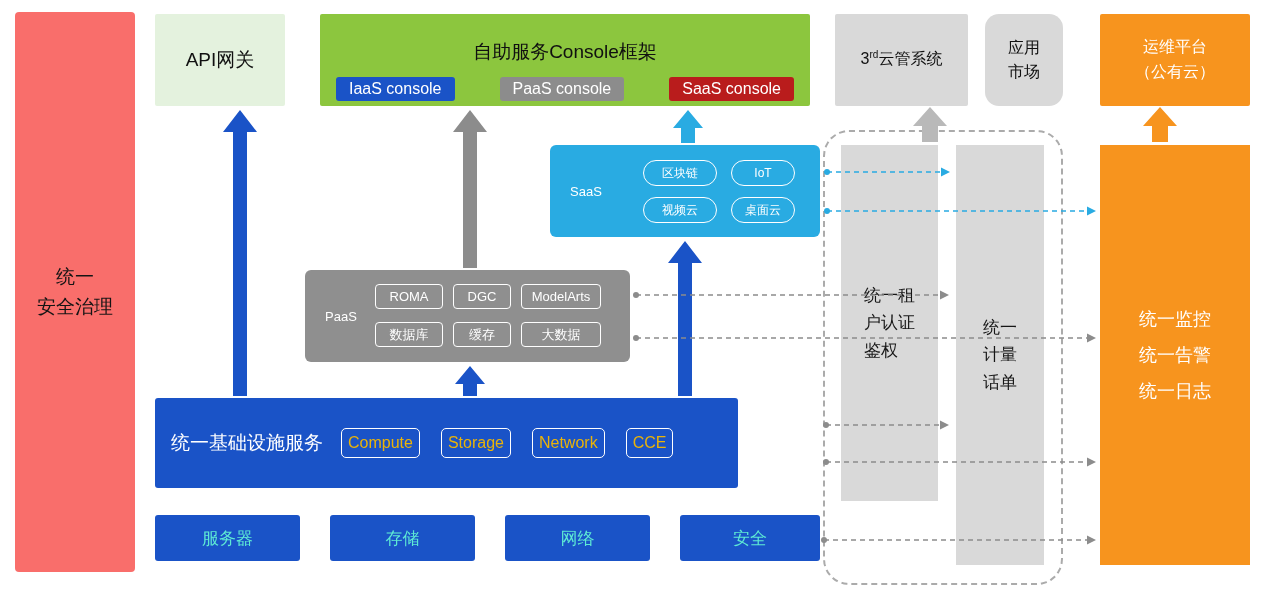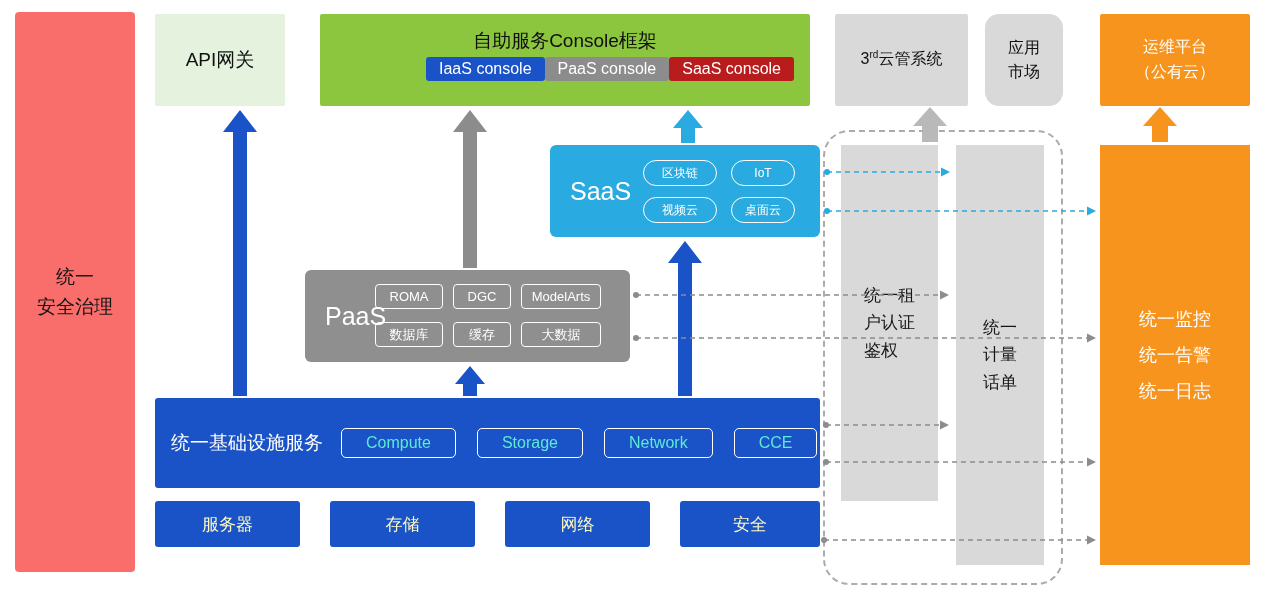--- a/index.html
+++ b/index.html
@@ -9,48 +9,48 @@
   .abs{position:absolute}
   .center{display:flex;align-items:center;justify-content:center;text-align:center}
   .pre{white-space:pre-line}
 
   .security-bar{left:15px;top:12px;width:120px;height:560px;background:#F96E6B;border-radius:4px;
     font-size:19px;line-height:1.6;color:#141414}
 
   .api-gateway{left:155px;top:14px;width:130px;height:92px;background:#E4F2DE;font-size:19px;border-radius:2px}
 
   .console-frame{left:320px;top:14px;width:490px;height:92px;background:#8CC63E;border-radius:2px}
-  .console-title{margin-top:14px;text-align:center;font-size:19px;color:#101010}
-  .console-row{position:absolute;left:16px;right:16px;top:43px;display:flex;justify-content:flex-end}
+  .console-title{margin-top:25px;text-align:center;font-size:19px;color:#101010}
+  .console-row{position:absolute;left:16px;right:16px;top:63px;display:flex;justify-content:space-between}
   .console-chip{display:inline-block;padding:3px 13px;font-size:16px;color:#fff;border-radius:3px}
   .chip-blue{background:#1A53C7}
   .chip-gray{background:#8C8C8C}
   .chip-cyan{background:#b91c1c}
 
   .third-party{left:835px;top:14px;width:133px;height:92px;background:#D9D9D9;font-size:16px;border-radius:2px}
   .third-party sup{font-size:10px}
   .app-market{left:985px;top:14px;width:78px;height:92px;background:#D9D9D9;font-size:16px;line-height:1.5;border-radius:14px}
   .om-platform{left:1100px;top:14px;width:150px;height:92px;background:#F7941E;color:#fff;font-size:16px;line-height:1.55;border-radius:2px}
 
   .saas-box{left:550px;top:145px;width:270px;height:92px;background:#29ABE2;border-radius:6px}
-  .layer-label{position:absolute;left:20px;top:50%;transform:translateY(-50%);color:#fff;font-size:25px}
+  .layer-label{position:absolute;left:20px;top:50%;transform:translateY(-50%);color:#fff;font-size:13px}
   .saas-grid{position:absolute;left:93px;top:15px;display:grid;grid-template-columns:74px 64px;grid-auto-rows:26px;gap:11px 14px}
   .pill{display:flex;align-items:center;justify-content:center;border:1.5px solid #fff;border-radius:13px;color:#fff;font-size:12px}
 
   .paas-box{left:305px;top:270px;width:325px;height:92px;background:#8F8F8F;border-radius:6px}
   .paas-grid{position:absolute;left:70px;top:14px;display:grid;grid-template-columns:68px 58px 80px;grid-auto-rows:25px;gap:13px 10px}
   .paas-grid .pill{font-size:13px;border-radius:4px}
 
-  .infra-box{left:155px;top:398px;width:665px;height:90px;background:#1A53C7;border-radius:3px;
+  .infra-box{left:155px;top:398px;width:583px;height:90px;background:#1A53C7;border-radius:3px;
     display:flex;align-items:center;padding-left:16px}
   .infra-label{color:#fff;font-size:19px;white-space:nowrap}
   .infra-items{display:flex;gap:21px;margin-left:18px}
-  .infra-pill{border:1.5px solid #fff;border-radius:5px;color:#5eead4;font-size:16px;padding:5px 24px;white-space:nowrap}
-
-  .hw-box{top:501px;height:46px;background:#1A53C7;border-radius:3px;color:#fef9c3;font-size:17px}
+  .infra-pill{border:1.5px solid #fff;border-radius:5px;color:#eab308;font-size:16px;padding:5px 6px;white-space:nowrap}
+
+  .hw-box{top:515px;height:46px;background:#1A53C7;border-radius:3px;color:#5eead4;font-size:17px}
   .hw-1{left:155px;width:145px}
   .hw-2{left:330px;width:145px}
   .hw-3{left:505px;width:145px}
   .hw-4{left:680px;width:140px}
 
   .dashed-frame{left:823px;top:130px;width:240px;height:455px;border:2px dashed #ABABAB;border-radius:26px}
   .auth-bar{left:841px;top:145px;width:97px;height:356px;background:#D9D9D9;font-size:17px;line-height:1.6;color:#161616}
   .auth-bar .pre{text-align:left}
   .billing-bar{left:956px;top:145px;width:88px;height:420px;background:#D9D9D9;font-size:17px;line-height:1.6;color:#161616}
   .billing-bar .pre{text-align:left}

